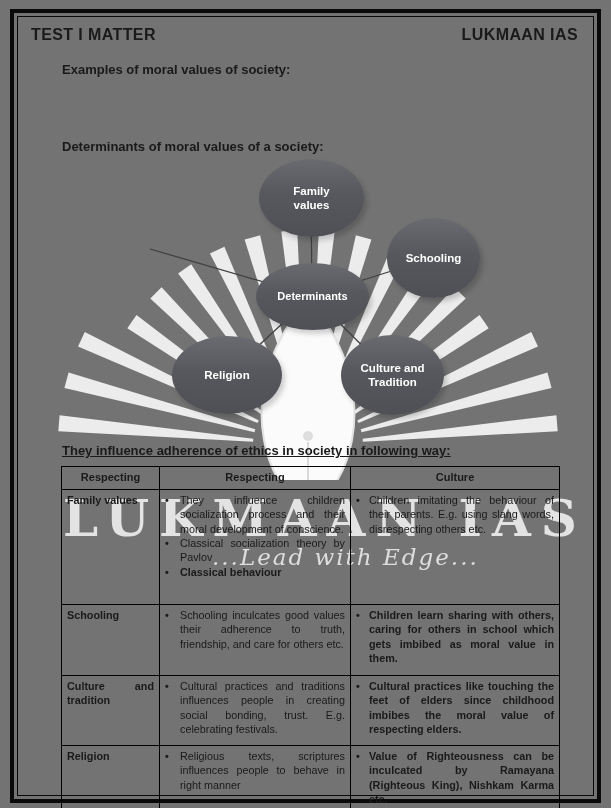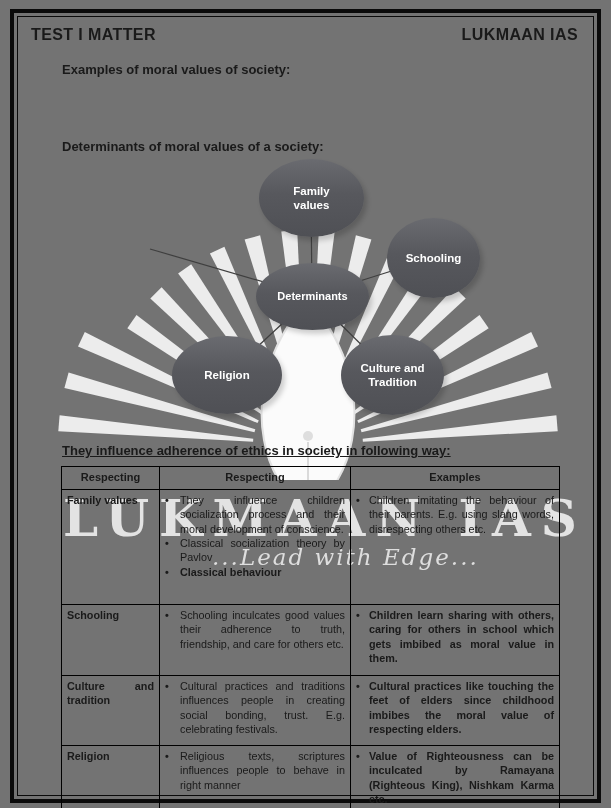--- a/index.html
+++ b/index.html
@@ -118,21 +118,21 @@
   <table class="inf">
     <colgroup>
         <col style="width:98px">
         <col style="width:191px">
         <col style="width:209px">
       </colgroup>
     <thead>
       <tr>
         <th>Respecting</th>
         <th>Respecting</th>
-        <th>Examples</th>
+        <th>Culture</th>
       </tr>
     </thead>
     <tbody id="table-body">
         <tr class="row-0">
           <td class="cell-determinant">Family values</td>
           <td class="cell-influence">
             <div class="bullet">
               <span class="marker">•</span>
               <div class="btext">They influence children socialization process and their moral development of conscience.</div>
             </div>

